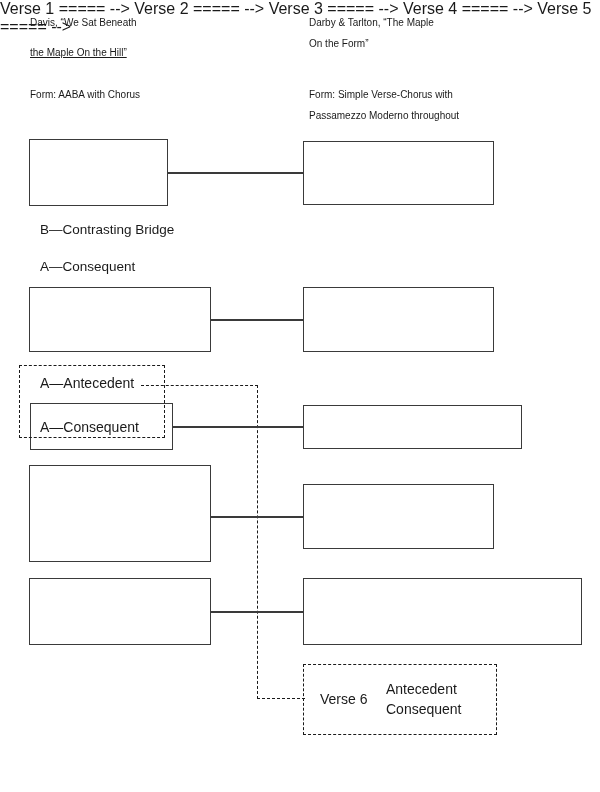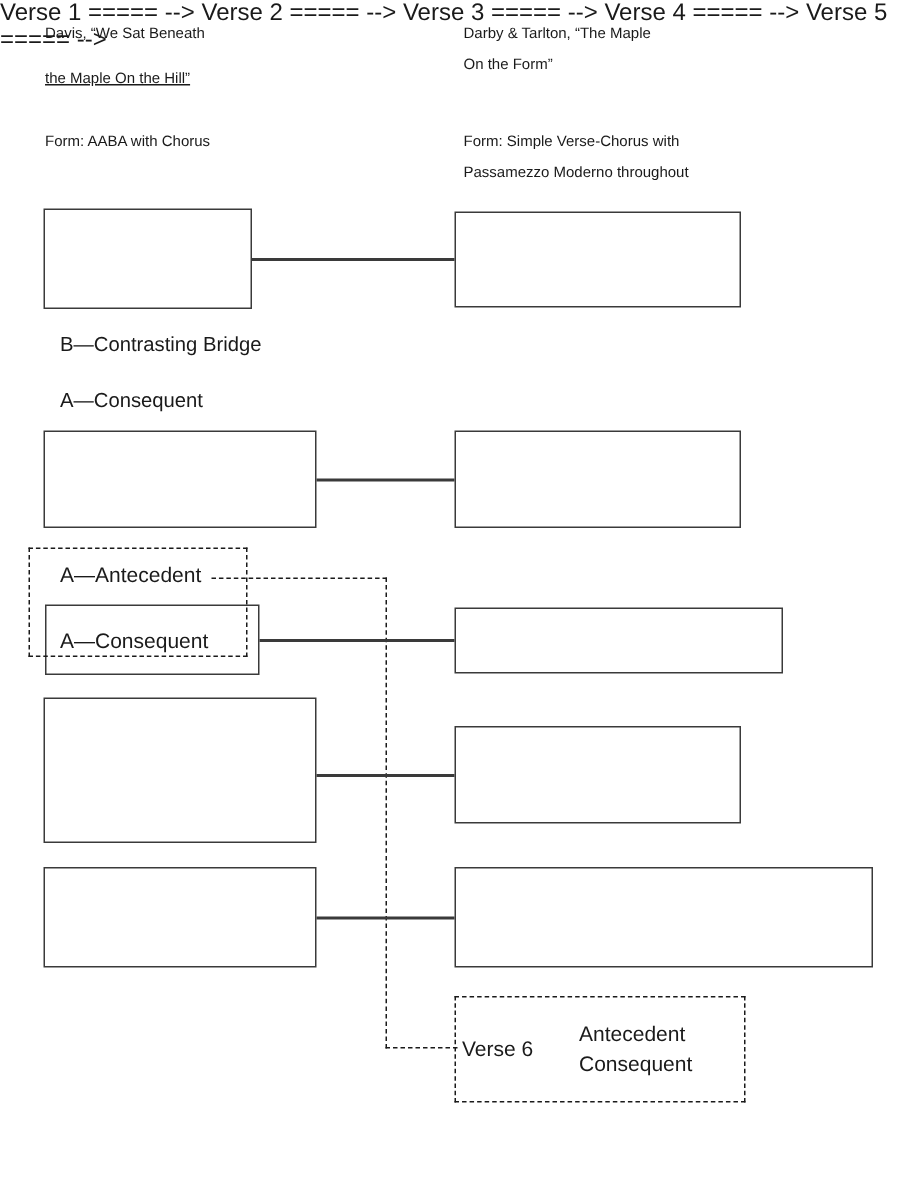--- a/index.html
+++ b/index.html
@@ -149,19 +149,19 @@
   <div class="boxlabel" style="left:108px; top:592px;">Antecedent</div>
   <div class="boxlabel" style="left:108px; top:612px;">Consequent</div>
 
   <div class="box layer-mid" style="left:303px; top:578px; width:279px; height:67px;"></div>
   <div class="boxlabel" style="left:317px; top:602px;">Verse 5</div>
   <div class="boxlabel" style="left:386px; top:592px;">Antecedent—Instrumental</div>
   <div class="boxlabel" style="left:386px; top:612px;">Consequent</div>
 
   
   <div class="dashbox layer-mid" style="left:303px; top:664px; width:194px; height:71px;"></div>
-  <div class="boxlabel" style="left:308px; top:689px;">Verse 6</div>
+  <div class="boxlabel" style="left:320px; top:689px;">Verse 6</div>
   <div class="boxlabel" style="left:386px; top:679px;">Antecedent</div>
   <div class="boxlabel" style="left:386px; top:699px;">Consequent</div>
 
   
 
 </div>
 
 </body></html>

